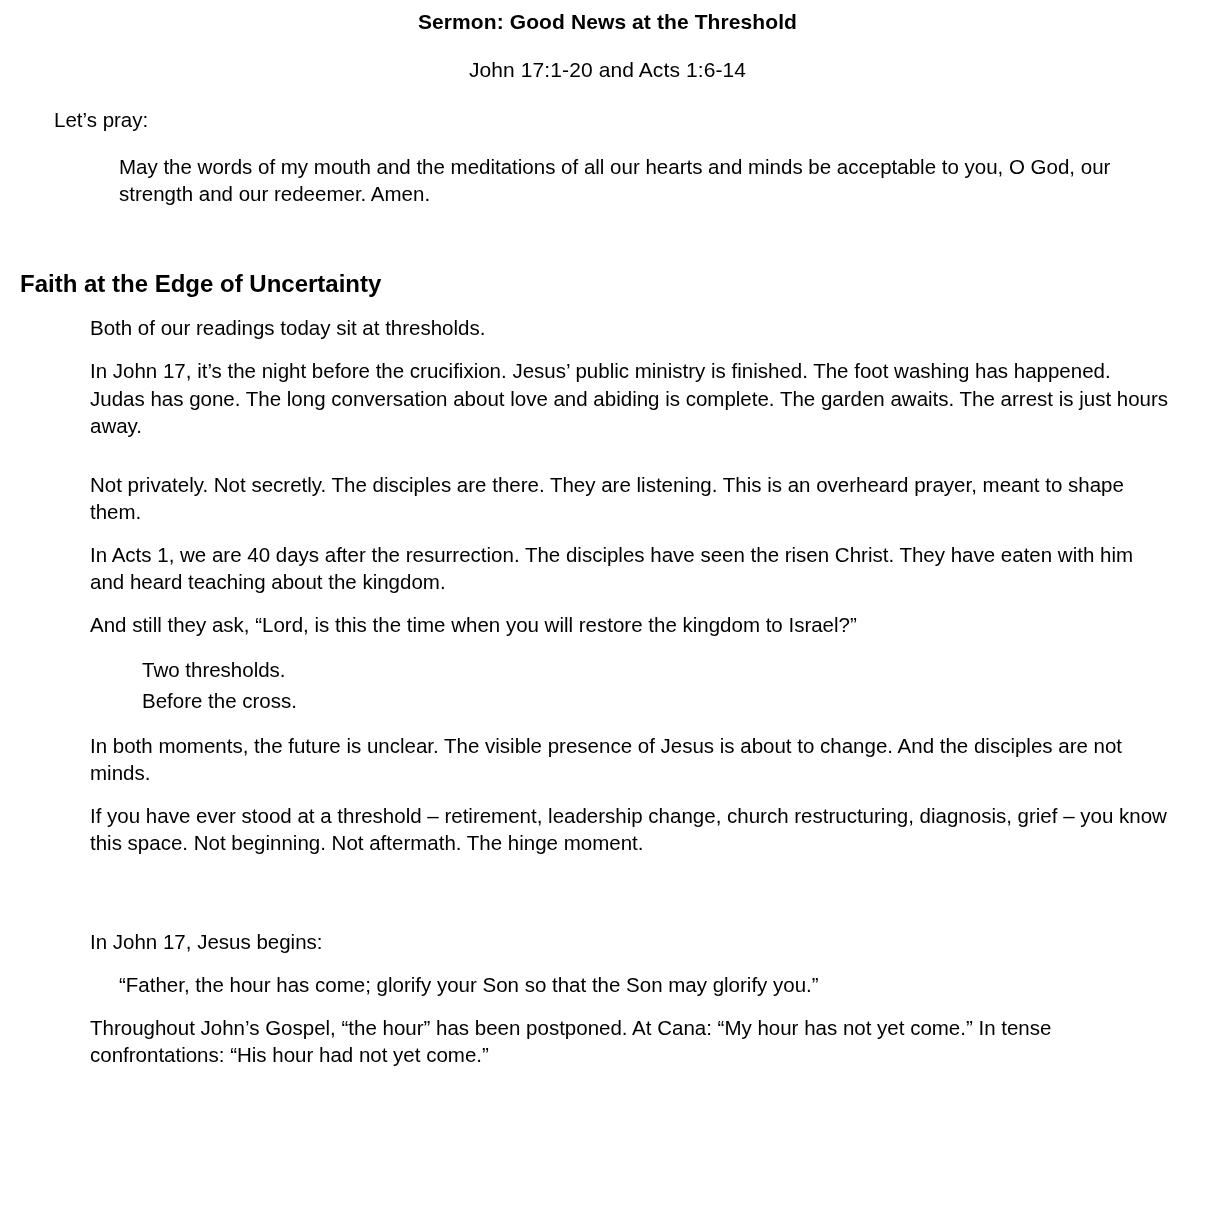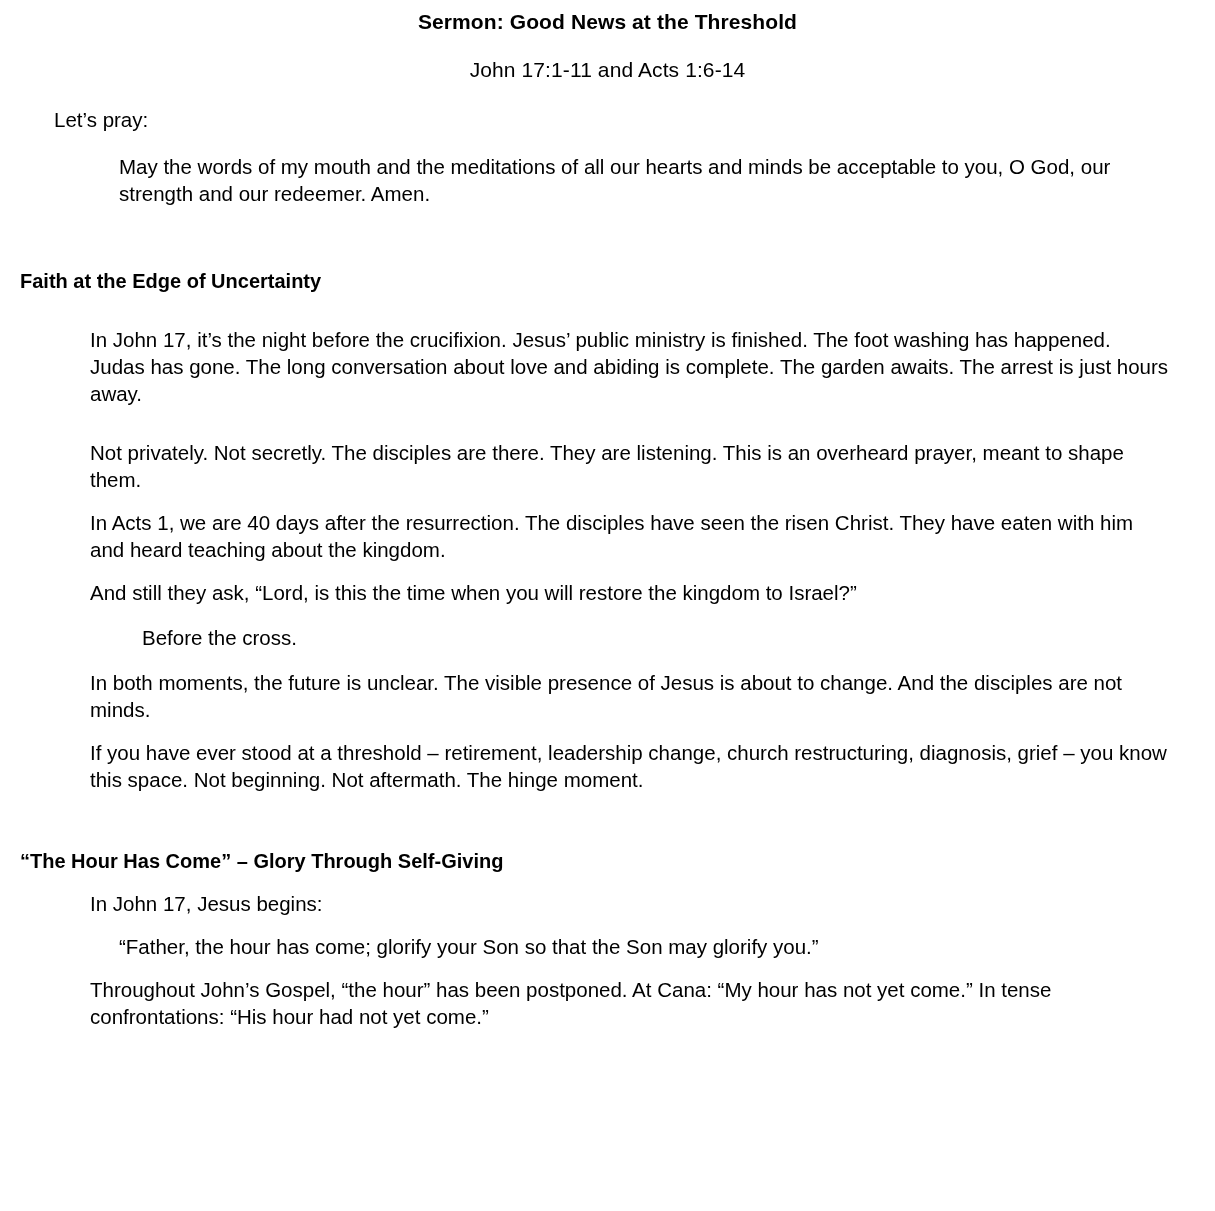--- a/index.html
+++ b/index.html
@@ -34,21 +34,21 @@
   .doc-subtitle {
     text-align: center;
     font-size: 21px;
     font-weight: normal;
     line-height: 1.0;
     margin: 0;
     padding-top: 27px;
     letter-spacing: 0.1px;
   }
   .heading {
-    font-size: 20px;
+    font-size: 24px;
     font-weight: bold;
     margin: 0;
     padding-left: 20px;
     line-height: 1.22;
   }
   .para {
     font-size: 20.5px;
     font-weight: normal;
     margin: 0;
     padding-left: 90px;
@@ -82,61 +82,62 @@
   .sp-26 { height: 26px; }
   .sp-56 { height: 56px; }
   .sp-62 { height: 62px; }
 </style>
 </head>
 <body>
 
 <div class="page">
 
   <h1 class="doc-title">Sermon: Good News at the Threshold</h1>
-  <div class="doc-subtitle">John 17:1-11 and Acts 1:6-14</div>
+  <div class="doc-subtitle">John 17:1-20 and Acts 1:6-14</div>
 
   <div class="sp-26"></div>
 
   <div class="lets-pray">Let’s pray:</div>
 
   <div class="sp-20"></div>
 
   <div class="para-indent">May the words of my mouth and the meditations of all our hearts and minds be acceptable to you, O God, our strength and our redeemer. Amen.</div>
 
   <div class="sp-62"></div>
 
   <div class="heading">Faith at the Edge of Uncertainty</div>
 
   <div class="sp-16"></div>
 
+  <div class="para">Both of our readings today sit at thresholds.</div>
   <div class="sp-16"></div>
   <div class="para">In John 17, it’s the night before the crucifixion. Jesus’ public ministry is finished. The foot washing has happened. Judas has gone. The long conversation about love and abiding is complete. The garden awaits. The arrest is just hours away.</div>
   <div class="sp-16"></div>
   <div class="sp-16"></div>
   <div class="para">Not privately. Not secretly. The disciples are there. They are listening. This is an overheard prayer, meant to shape them.</div>
   <div class="sp-16"></div>
   <div class="para">In Acts 1, we are 40 days after the resurrection. The disciples have seen the risen Christ. They have eaten with him and heard teaching about the kingdom.</div>
   <div class="sp-16"></div>
   <div class="para">And still they ask, “Lord, is this the time when you will restore the kingdom to Israel?”</div>
 
   <div class="sp-16"></div>
 
   <div class="block-lines">
+    <div>Two thresholds.</div>
     <div>Before the cross.</div>
   </div>
 
   <div class="sp-16"></div>
 
   <div class="para">In both moments, the future is unclear. The visible presence of Jesus is about to change. And the disciples are not minds.</div>
   <div class="sp-16"></div>
   <div class="para">If you have ever stood at a threshold – retirement, leadership change, church restructuring, diagnosis, grief – you know this space. Not beginning. Not aftermath. The hinge moment.</div>
 
   <div class="sp-56"></div>
 
-  <div class="heading">“The Hour Has Come” – Glory Through Self-Giving</div>
 
   <div class="sp-16"></div>
 
   <div class="para">In John 17, Jesus begins:</div>
 
   <div class="sp-16"></div>
 
   <div class="para-indent">“Father, the hour has come; glorify your Son so that the Son may glorify you.”</div>
 
   <div class="sp-16"></div>

